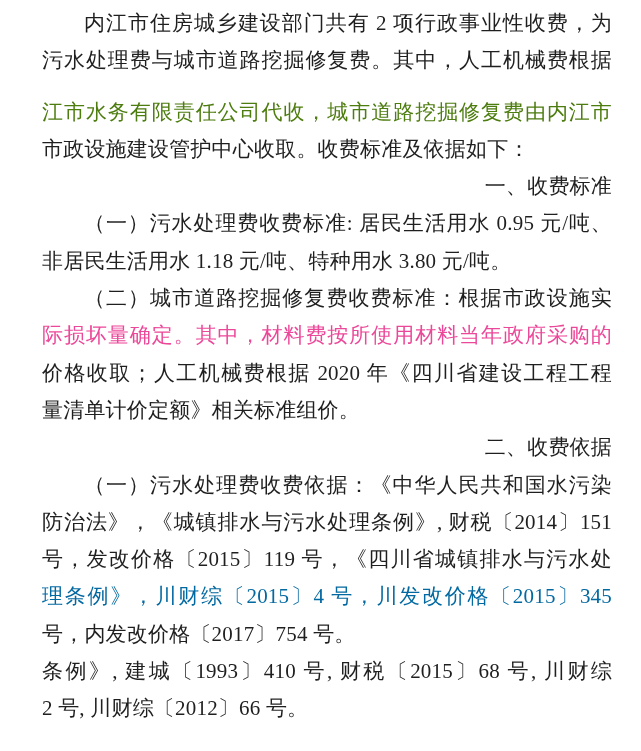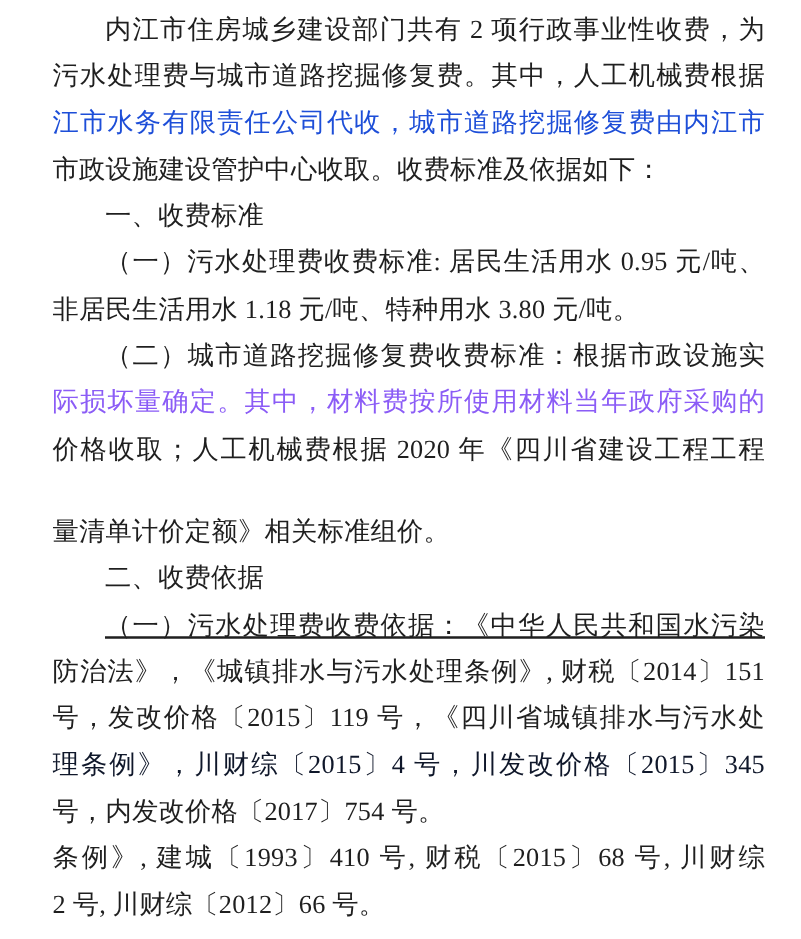--- a/index.html
+++ b/index.html
@@ -33,40 +33,41 @@
     letter-spacing: 0.2px;
     overflow: hidden;
   }
   .line.justify {
     text-align: justify;
     text-align-last: justify;
     text-justify: inter-character;
   }
   .line.indent {
     text-indent: 42px;
+    text-align: right;
   }
 </style>
 </head>
 <body>
 
 <div class="page">
   <div class="doc-body" id="doc-body">
       <div class="line indent justify" style="color: rgb(31, 31, 31);">内江市住房城乡建设部门共有 2 项行政事业性收费，为</div>
       <div class="line justify" style="color: rgb(31, 31, 31);">污水处理费与城市道路挖掘修复费。其中，人工机械费根据</div>
-      <div class="line justify" style="color: #1d4ed8;">江市水务有限责任公司代收，城市道路挖掘修复费由内江市</div>
+      <div class="line justify" style="color: #4d7c0f; margin-top: 14px;">江市水务有限责任公司代收，城市道路挖掘修复费由内江市</div>
       <div class="line" style="color: rgb(31, 31, 31);">市政设施建设管护中心收取。收费标准及依据如下：</div>
       <div class="line indent" style="color: rgb(31, 31, 31);">一、收费标准</div>
       <div class="line indent justify" style="color: rgb(31, 31, 31);">（一）污水处理费收费标准: 居民生活用水 0.95 元/吨、</div>
       <div class="line" style="color: rgb(31, 31, 31);">非居民生活用水 1.18 元/吨、特种用水 3.80 元/吨。</div>
       <div class="line indent justify" style="color: rgb(31, 31, 31);">（二）城市道路挖掘修复费收费标准：根据市政设施实</div>
-      <div class="line justify" style="color: #8b5cf6;">际损坏量确定。其中，材料费按所使用材料当年政府采购的</div>
+      <div class="line justify" style="color: #ec4899;">际损坏量确定。其中，材料费按所使用材料当年政府采购的</div>
       <div class="line justify" style="color: rgb(31, 31, 31);">价格收取；人工机械费根据 2020 年《四川省建设工程工程</div>
-      <div class="line" style="color: rgb(31, 31, 31); margin-top: 29px;">量清单计价定额》相关标准组价。</div>
+      <div class="line" style="color: rgb(31, 31, 31);">量清单计价定额》相关标准组价。</div>
       <div class="line indent" style="color: rgb(31, 31, 31);">二、收费依据</div>
-      <div class="line indent justify" style="color: rgb(31, 31, 31); text-decoration: underline;">（一）污水处理费收费依据：《中华人民共和国水污染</div>
+      <div class="line indent justify" style="color: rgb(31, 31, 31);">（一）污水处理费收费依据：《中华人民共和国水污染</div>
       <div class="line justify" style="color: rgb(31, 31, 31);">防治法》，《城镇排水与污水处理条例》, 财税〔2014〕151</div>
       <div class="line justify" style="color: rgb(31, 31, 31);">号，发改价格〔2015〕119 号，《四川省城镇排水与污水处</div>
-      <div class="line justify" style="color: #0f172a;">理条例》，川财综〔2015〕4 号，川发改价格〔2015〕345</div>
+      <div class="line justify" style="color: #0369a1;">理条例》，川财综〔2015〕4 号，川发改价格〔2015〕345</div>
       <div class="line" style="color: rgb(31, 31, 31);">号，内发改价格〔2017〕754 号。</div>
       <div class="line justify" style="color: rgb(31, 31, 31);">条例》, 建城〔1993〕410 号, 财税〔2015〕68 号, 川财综〔2012〕</div>
       <div class="line" style="color: rgb(31, 31, 31);">2 号, 川财综〔2012〕66 号。</div>
     </div>
 </div>
 
 </body></html>

